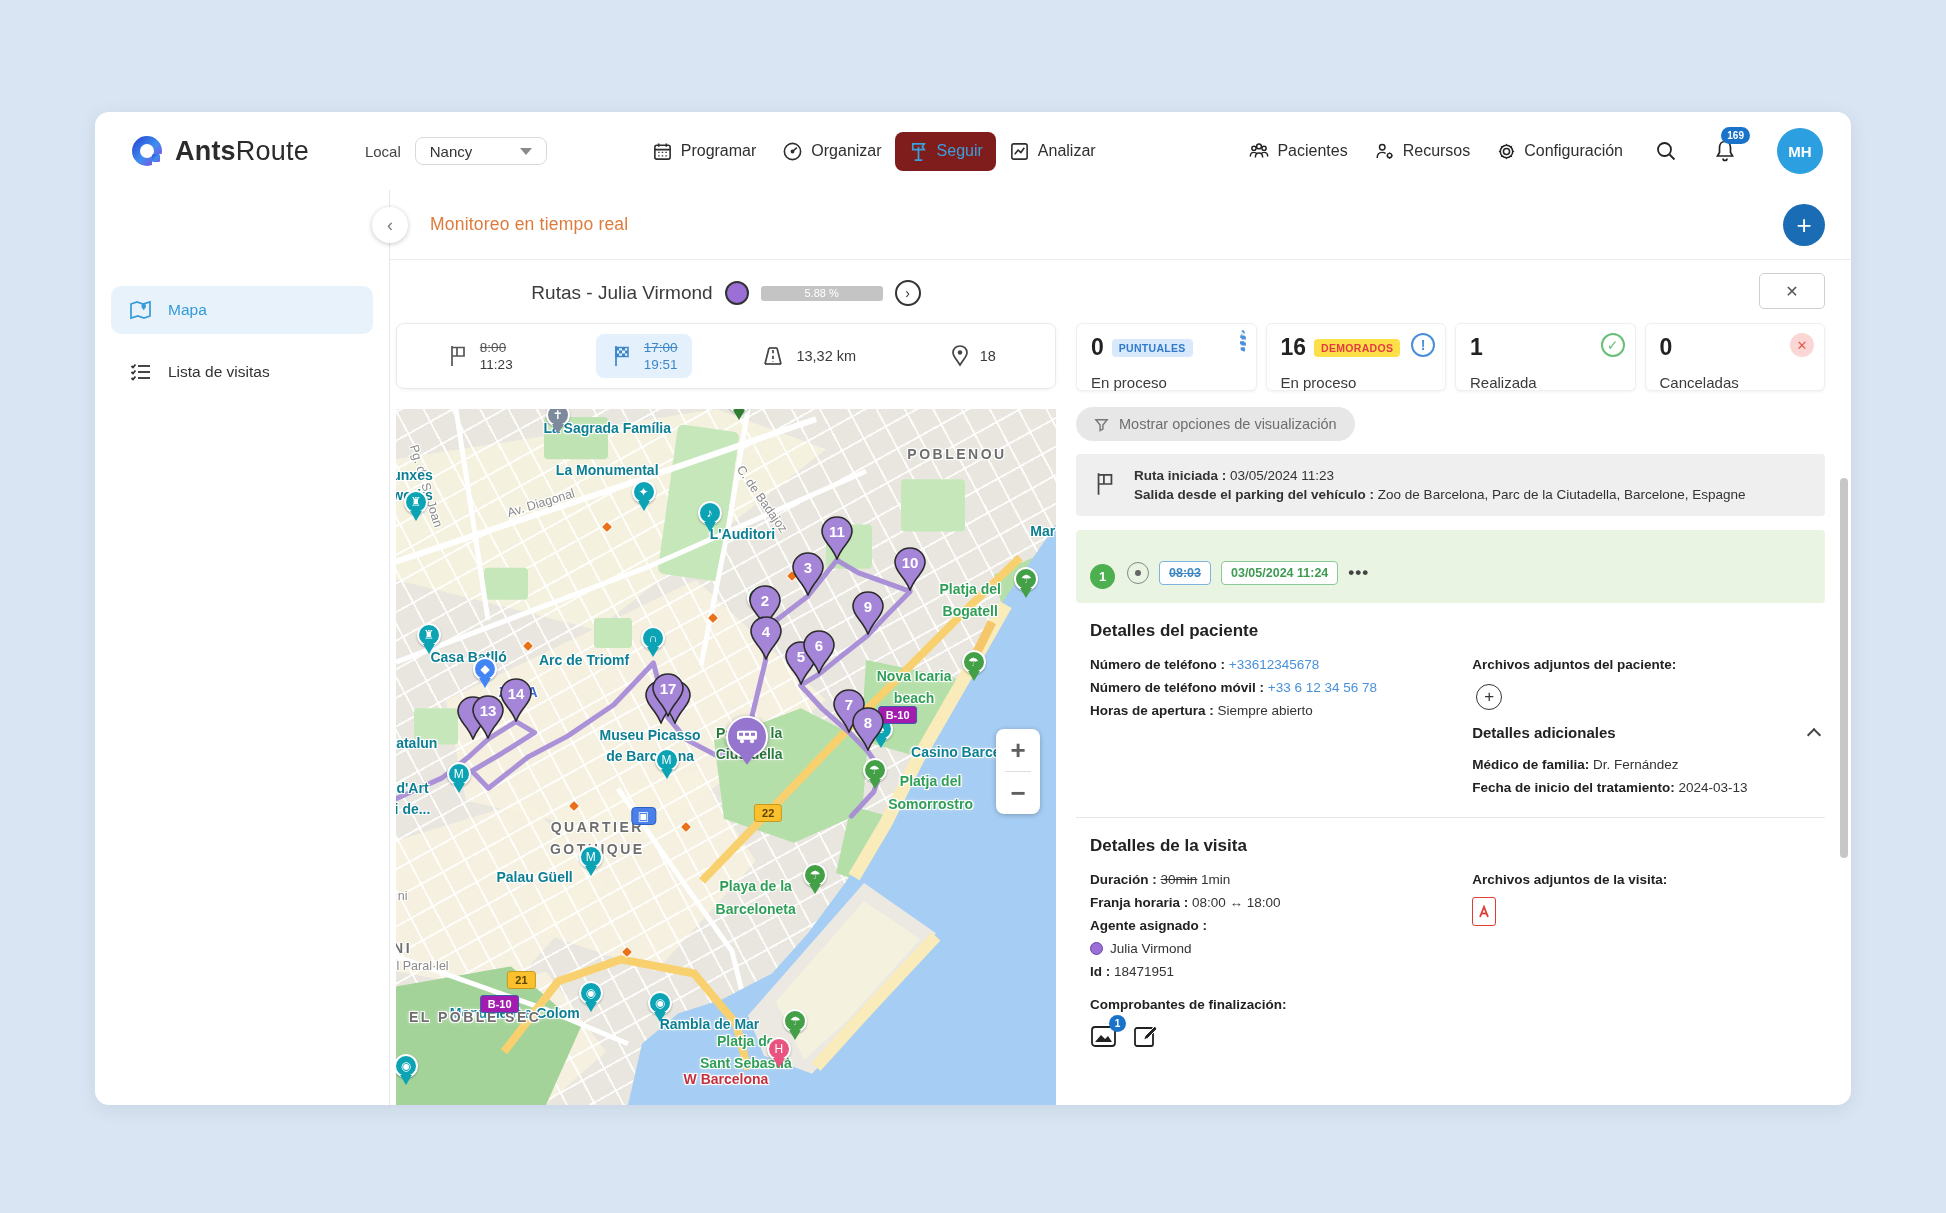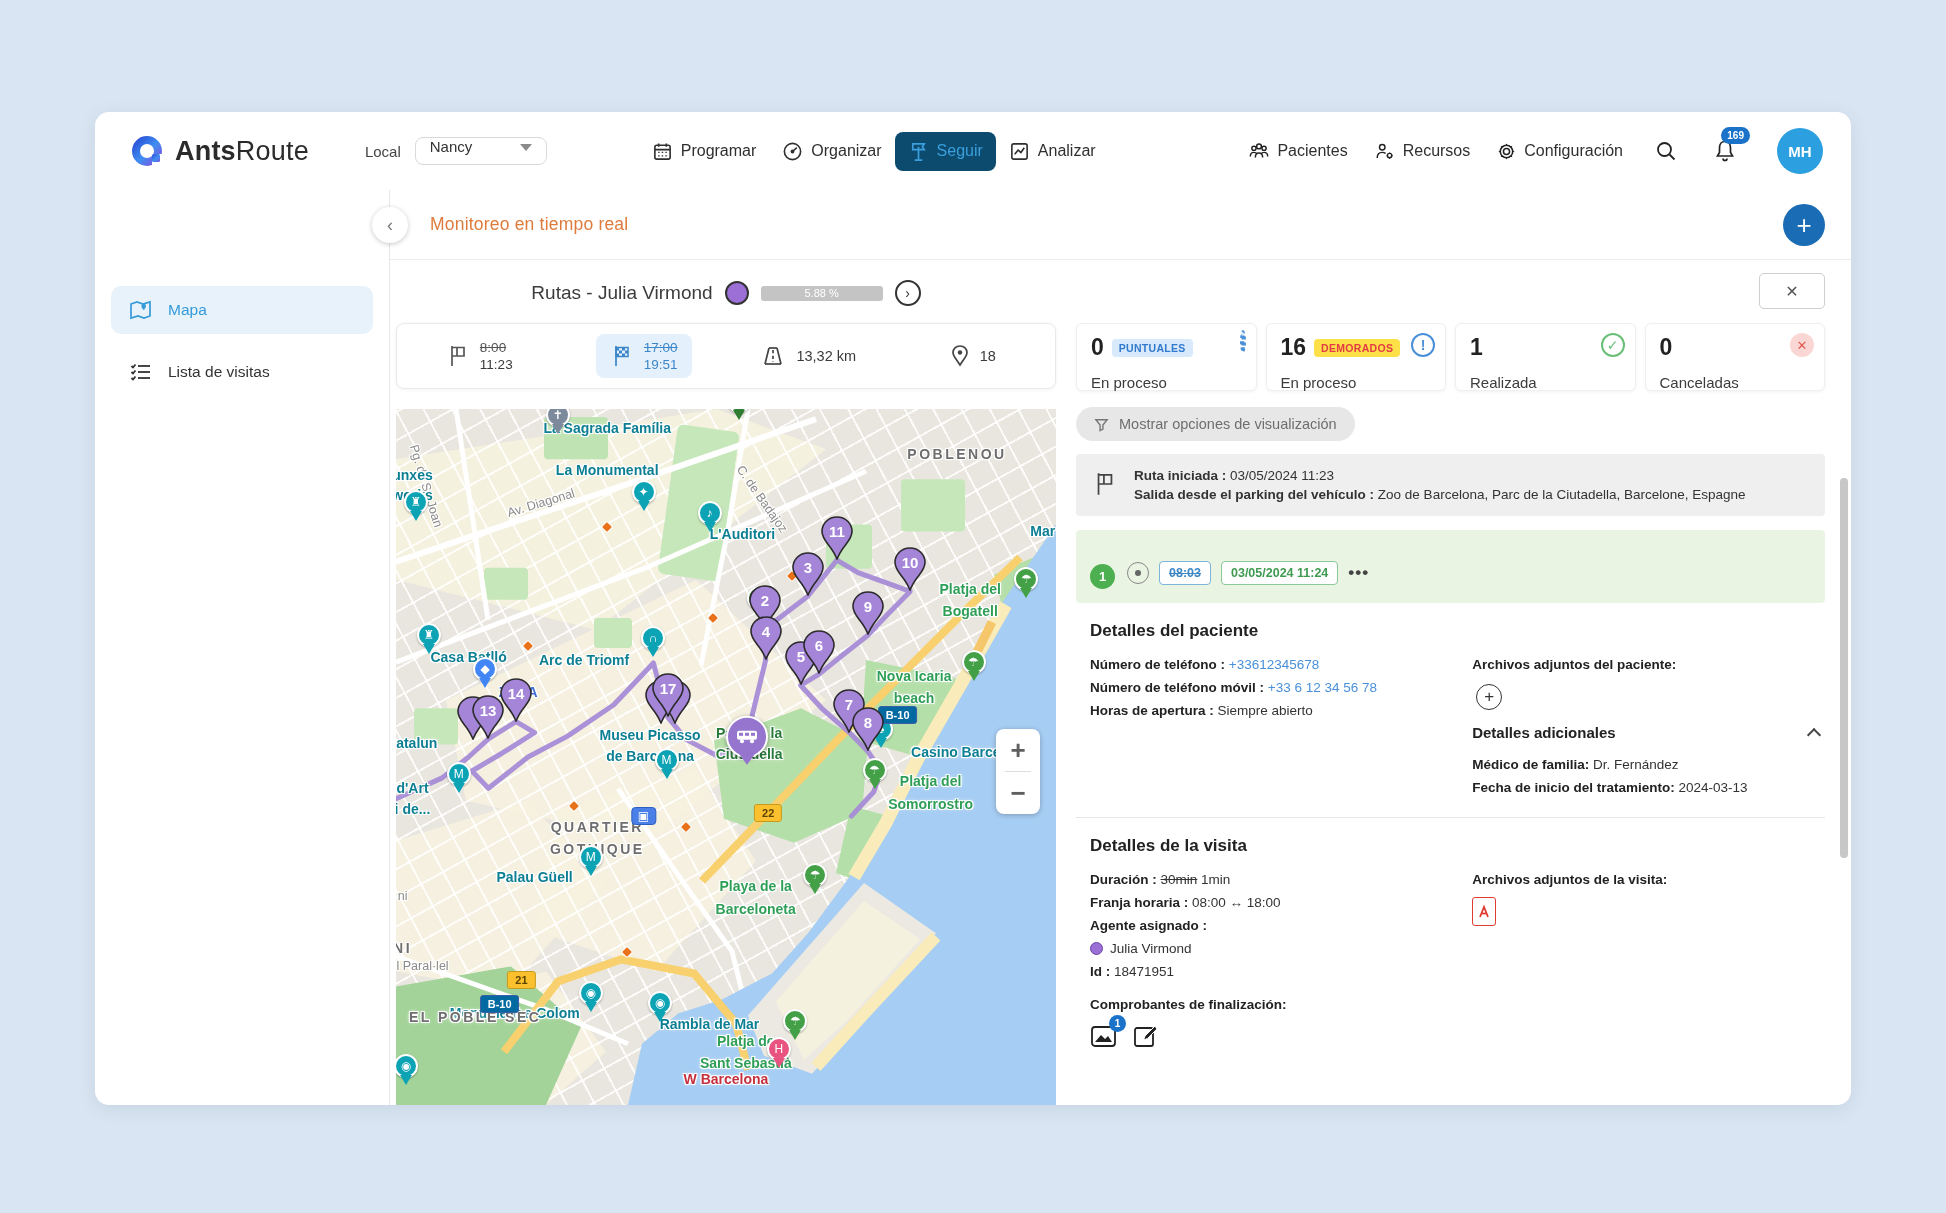--- a/index.html
+++ b/index.html
@@ -9,26 +9,26 @@
             border-radius:14px; box-shadow:0 4px 18px rgba(50,70,110,.10); overflow:hidden; }
 
   
   .navbar { height:78px; display:flex; align-items:center; padding:0 28px 0 34px; }
   .brand { display:flex; align-items:center; gap:10px; }
   .brand-text { font-size:27px; letter-spacing:.2px; color:#2b2b2b; }
   .brand-text b { font-weight:800; }
   .local-group { display:flex; align-items:center; gap:14px; margin-left:56px; }
   .local-label { font-size:15px; color:#444; }
   .select-box { width:132px; height:28px; border:1px solid #d9d9d9; border-radius:8px; display:flex;
-                align-items:flex-start; justify-content:space-between; padding:0 14px; font-size:15px; color:#333; cursor:pointer; }
+                align-items:center; justify-content:space-between; padding:0 14px; font-size:15px; color:#333; cursor:pointer; }
   .caret-down { width:0; height:0; border:6px solid transparent; border-top:7px solid #8a8a8a; margin-top:6px; }
   .main-menu { display:flex; align-items:center; margin-left:92px; }
   .menu-item { display:flex; align-items:center; gap:8px; font-size:16px; color:#2f2f2f; padding:9px 13px;
                border-radius:8px; cursor:pointer; }
-  .menu-item.active { background:#0c4a6e; color:#3a9fdc; }
+  .menu-item.active { background:#7f1d1d; color:#3a9fdc; }
   .menu-item svg { flex:0 0 auto; }
   .right-menu { display:flex; align-items:center; gap:26px; margin-left:auto; }
   .right-item { display:flex; align-items:center; gap:7px; font-size:16px; color:#2f2f2f; cursor:pointer; }
   .icon-btn { width:34px; height:34px; display:flex; align-items:center; justify-content:center; cursor:pointer; }
   .bell-wrap { position:relative; cursor:pointer; margin-left:4px; }
   .bell-badge { position:absolute; top:-11px; right:-13px; background:#1a73c8; color:#fff; font-size:10px;
                 font-weight:bold; border-radius:9px; padding:3px 6px; }
   .avatar { width:46px; height:46px; border-radius:50%; background:#2b9fe0; color:#fff; font-weight:bold;
             font-size:15px; display:flex; align-items:center; justify-content:center; margin-left:14px; cursor:pointer; }
 
@@ -86,21 +86,21 @@
   .ml.street { color:#8a8a8a; font-weight:normal; font-size:12.5px; }
   .pp { position:absolute; transform:translate(-50%,-100%); display:flex; flex-direction:column; align-items:center; cursor:pointer; }
   .pp .head { width:24px; height:24px; border-radius:50%; display:flex; align-items:center; justify-content:center;
               color:#fff; font-size:12px; border:2px solid #fff; box-shadow:0 1px 2px rgba(0,0,0,.3); }
   .pp .tail { width:0; height:0; border:6px solid transparent; border-top:10px solid; margin-top:-3px; }
   .pp.dot { transform:translate(-50%,-50%); }
   .pp.dot .head { width:9px; height:9px; border-radius:2px; border:1px solid #fff; transform:rotate(45deg); box-shadow:none; }
   .rm { position:absolute; transform:translate(-50%,-100%); cursor:pointer; }
   .road-badge { position:absolute; transform:translate(-50%,-50%); font-size:11px; font-weight:bold; padding:2px 7px;
                 border-radius:3px; pointer-events:none; }
-  .road-badge.blue { background:#0369a1; color:#fff; border:1px solid #3c5da8; }
+  .road-badge.blue { background:#a21caf; color:#fff; border:1px solid #3c5da8; }
   .road-badge.yellow { background:#fbc02d; color:#5b4500; border:1px solid #c79a1d; }
   .road-badge.train { background:#4a7fe8; color:#fff; border:1px solid #2c5fc4; font-size:12px; padding:1px 6px; border-radius:4px; }
   .vehicle { position:absolute; transform:translate(-50%,-60%); display:flex; flex-direction:column; align-items:center; cursor:pointer; }
   .vehicle .circ { width:42px; height:42px; border-radius:50%; background:#9575cd; border:2.5px solid #fff;
                    box-shadow:0 1px 4px rgba(0,0,0,.35); display:flex; align-items:center; justify-content:center; }
   .vehicle .vtail { width:0;height:0;border:8px solid transparent;border-top:11px solid #9575cd;margin-top:-4px; }
   .zoom-ctrl { position:absolute; right:16px; top:46%; width:44px; background:#fff; border-radius:8px;
                box-shadow:0 1px 5px rgba(0,0,0,.25); display:flex; flex-direction:column; align-items:center; z-index:30; }
   .zoom-btn { width:44px; height:42px; display:flex; align-items:center; justify-content:center; font-size:26px;
               color:#5f5f5f; cursor:pointer; font-weight:bold; }

